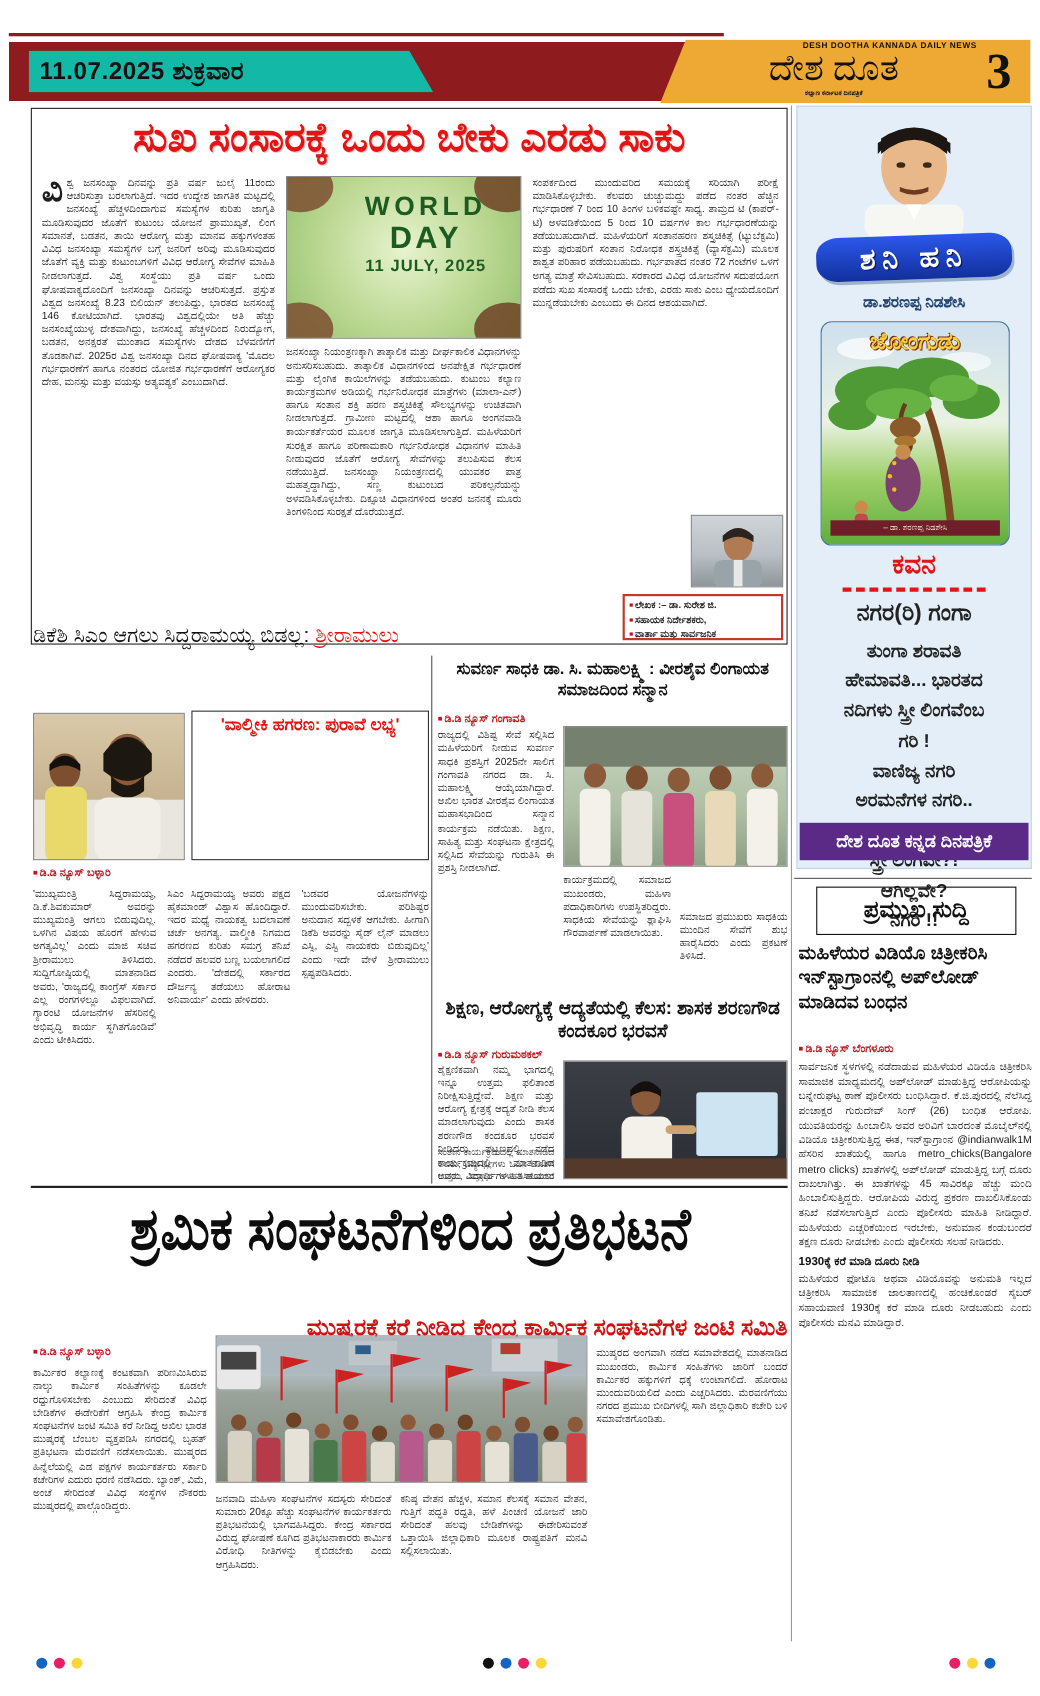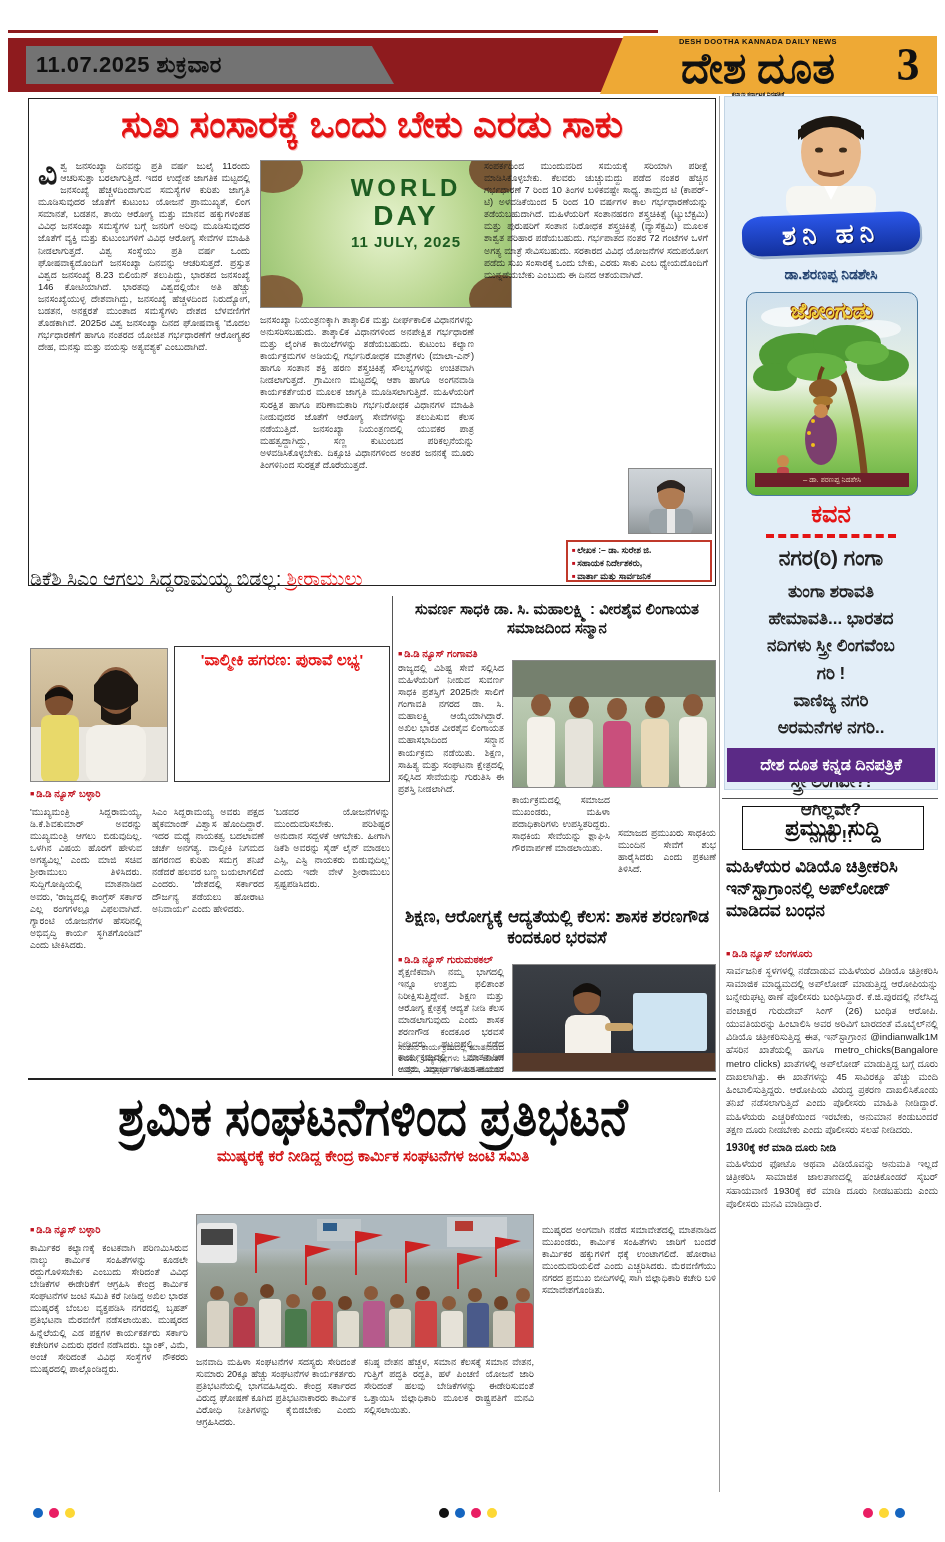--- a/index.html
+++ b/index.html
@@ -15,40 +15,40 @@
   .authorbox div::before{content:"■ ";color:#c1121f;font-size:6px;vertical-align:1px;}
   .imgframe{border:1px solid #888;box-sizing:border-box;}
 </style>
 </head>
 <body>
 
 <div class="abs" style="left:8px;top:30px;width:650px;height:3px;background:#8e1b1e;"></div>
 <div class="abs" style="left:8px;top:36px;width:929px;height:58px;">
   <div class="abs" style="left:0;top:2px;width:660px;height:54px;background:#8e1b1e;clip-path:polygon(0 0,100% 0,93% 100%,0 100%);"></div>
   <div class="abs" style="left:592px;top:0;width:337px;height:58px;background:#eea935;clip-path:polygon(7% 0,100% 0,100% 100%,0 100%);"></div>
-  <div class="abs" style="left:18px;top:10px;width:368px;height:38px;background:#737373;clip-path:polygon(0 0,94% 0,100% 100%,0 100%);display:flex;align-items:center;">
+  <div class="abs" style="left:18px;top:10px;width:368px;height:38px;background:#14b8a6;clip-path:polygon(0 0,94% 0,100% 100%,0 100%);display:flex;align-items:center;">
     <span style="font-size:22px;font-weight:bold;padding-left:10px;letter-spacing:0.5px;">11.07.2025 ಶುಕ್ರವಾರ</span>
   </div>
   <div class="abs" style="left:620px;top:1px;width:260px;height:56px;text-align:center;">
-    <div style="font-size:7.5px;font-weight:bold;letter-spacing:0.5px;">DESH DOOTHA KANNADA DAILY NEWS</div>
-    <div style="font-family:'Liberation Serif',serif;font-size:43px;font-weight:bold;line-height:1.05;">ದೇಶ ದೂತ</div>
+    <div style="font-size:7.5px;font-weight:bold;letter-spacing:0.5px;text-align:right;">DESH DOOTHA KANNADA DAILY NEWS</div>
+    <div style="font-family:'Liberation Serif',serif;font-size:33px;font-weight:normal;line-height:1.05;">ದೇಶ ದೂತ</div>
     <div style="font-size:6px;font-weight:bold;">ಕಲ್ಯಾಣ ಕರ್ನಾಟಕ ದಿನಪತ್ರಿಕೆ</div>
   </div>
   <div class="abs" style="left:876px;top:2px;width:48px;font-family:'Liberation Serif',serif;font-size:46px;font-weight:bold;text-align:center;">3</div>
 </div>
 
 <div class="abs" style="left:28px;top:98px;width:688px;height:488px;border:1.5px solid #222;box-sizing:border-box;"></div>
 <div class="abs" style="left:32px;top:104px;width:680px;text-align:center;font-size:37px;font-weight:bold;color:#e41414;text-shadow:1px 1px 0 #f8c0c0;">ಸುಖ ಸಂಸಾರಕ್ಕೆ ಒಂದು ಬೇಕು ಎರಡು ಸಾಕು</div>
 
 <div class="abs just" style="left:38px;top:160px;width:212px;height:416px;">
   <span style="float:left;font-size:30px;font-weight:bold;line-height:0.9;padding-right:3px;">ವಿ</span>
   <span>ಶ್ವ ಜನಸಂಖ್ಯಾ ದಿನವನ್ನು ಪ್ರತಿ ವರ್ಷ ಜುಲೈ 11ರಂದು ಆಚರಿಸುತ್ತಾ ಬರಲಾಗುತ್ತಿದೆ. ಇದರ ಉದ್ದೇಶ ಜಾಗತಿಕ ಮಟ್ಟದಲ್ಲಿ ಜನಸಂಖ್ಯೆ ಹೆಚ್ಚಳದಿಂದಾಗುವ ಸಮಸ್ಯೆಗಳ ಕುರಿತು ಜಾಗೃತಿ ಮೂಡಿಸುವುದರ ಜೊತೆಗೆ ಕುಟುಂಬ ಯೋಜನೆ ಪ್ರಾಮುಖ್ಯತೆ, ಲಿಂಗ ಸಮಾನತೆ, ಬಡತನ, ತಾಯಿ ಆರೋಗ್ಯ ಮತ್ತು ಮಾನವ ಹಕ್ಕುಗಳಂತಹ ವಿವಿಧ ಜನಸಂಖ್ಯಾ ಸಮಸ್ಯೆಗಳ ಬಗ್ಗೆ ಜನರಿಗೆ ಅರಿವು ಮೂಡಿಸುವುದರ ಜೊತೆಗೆ ವ್ಯಕ್ತಿ ಮತ್ತು ಕುಟುಂಬಗಳಿಗೆ ವಿವಿಧ ಆರೋಗ್ಯ ಸೇವೆಗಳ ಮಾಹಿತಿ ನೀಡಲಾಗುತ್ತದೆ. ವಿಶ್ವ ಸಂಸ್ಥೆಯು ಪ್ರತಿ ವರ್ಷ ಒಂದು ಘೋಷವಾಕ್ಯದೊಂದಿಗೆ ಜನಸಂಖ್ಯಾ ದಿನವನ್ನು ಆಚರಿಸುತ್ತದೆ. ಪ್ರಸ್ತುತ ವಿಶ್ವದ ಜನಸಂಖ್ಯೆ 8.23 ಬಿಲಿಯನ್ ತಲುಪಿದ್ದು, ಭಾರತದ ಜನಸಂಖ್ಯೆ 146 ಕೋಟಿಯಾಗಿದೆ. ಭಾರತವು ವಿಶ್ವದಲ್ಲಿಯೇ ಅತಿ ಹೆಚ್ಚು ಜನಸಂಖ್ಯೆಯುಳ್ಳ ದೇಶವಾಗಿದ್ದು, ಜನಸಂಖ್ಯೆ ಹೆಚ್ಚಳದಿಂದ ನಿರುದ್ಯೋಗ, ಬಡತನ, ಅನಕ್ಷರತೆ ಮುಂತಾದ ಸಮಸ್ಯೆಗಳು ದೇಶದ ಬೆಳವಣಿಗೆಗೆ ತೊಡಕಾಗಿವೆ. 2025ರ ವಿಶ್ವ ಜನಸಂಖ್ಯಾ ದಿನದ ಘೋಷವಾಕ್ಯ 'ಮೊದಲ ಗರ್ಭಧಾರಣೆಗೆ ಹಾಗೂ ನಂತರದ ಯೋಜಿತ ಗರ್ಭಧಾರಣೆಗೆ ಆರೋಗ್ಯಕರ ದೇಹ, ಮನಸ್ಸು ಮತ್ತು ವಯಸ್ಸು ಅತ್ಯವಶ್ಯಕ' ಎಂಬುದಾಗಿದೆ.</span>
 </div>
 
-<div class="abs imgframe" style="left:260px;top:160px;width:252px;height:148px;background:radial-gradient(circle at 50% 45%,#e7f3cf 0%,#bcd893 55%,#94c16d 100%);overflow:hidden;padding-left:40px;">
+<div class="abs imgframe" style="left:260px;top:160px;width:214px;height:148px;background:radial-gradient(circle at 50% 45%,#e7f3cf 0%,#bcd893 55%,#94c16d 100%);overflow:hidden;padding-left:40px;">
   <div class="abs" style="left:-18px;top:-14px;width:60px;height:46px;background:#7d4f30;border-radius:50%;opacity:0.85;"></div>
   <div class="abs" style="right:-18px;top:-14px;width:60px;height:46px;background:#6e4227;border-radius:50%;opacity:0.85;"></div>
   <div class="abs" style="left:-20px;bottom:-16px;width:62px;height:48px;background:#7d4f30;border-radius:50%;opacity:0.85;"></div>
   <div class="abs" style="right:-20px;bottom:-16px;width:62px;height:48px;background:#6e4227;border-radius:50%;opacity:0.85;"></div>
   <div style="position:relative;text-align:center;color:#1d5c20;font-weight:bold;padding-top:14px;">
     <div style="font-size:24px;letter-spacing:4px;line-height:1.1;">WORLD</div>
     <div style="font-size:28px;letter-spacing:3px;line-height:1.1;">DAY</div>
     <div style="font-size:15px;letter-spacing:1px;line-height:1.3;">11 JULY, 2025</div>
   </div>
 </div>
@@ -130,21 +130,21 @@
     <path d="M60 26 Q74 10 88 26 L88 32 Q74 22 60 32 Z" fill="#14100d"></path>
     <rect x="52" y="50" width="46" height="58" rx="10" fill="#f4f1ea"></rect>
     <rect x="92" y="58" width="28" height="8" rx="4" fill="#caa66e"></rect>
     <rect x="0" y="88" width="204" height="20" fill="#55392a"></rect>
   </svg>
 </div>
 <div class="abs just" style="left:398px;top:966px;width:106px;height:108px;">ಶೈಕ್ಷಣಿಕವಾಗಿ ನಮ್ಮ ಭಾಗದಲ್ಲಿ ಇನ್ನೂ ಉತ್ತಮ ಫಲಿತಾಂಶ ನಿರೀಕ್ಷಿಸುತ್ತಿದ್ದೇವೆ. ಶಿಕ್ಷಣ ಮತ್ತು ಆರೋಗ್ಯ ಕ್ಷೇತ್ರಕ್ಕೆ ಆದ್ಯತೆ ನೀಡಿ ಕೆಲಸ ಮಾಡಲಾಗುವುದು ಎಂದು ಶಾಸಕ ಶರಣಗೌಡ ಕಂದಕೂರ ಭರವಸೆ ನೀಡಿದರು. ಪಟ್ಟಣದಲ್ಲಿ ನಡೆದ ಕಾರ್ಯಕ್ರಮದಲ್ಲಿ ಮಾತನಾಡಿದ ಅವರು, ವಿದ್ಯಾರ್ಥಿಗಳ ಹಿತ ಕಾಯಲು ಸರ್ಕಾರ ಬದ್ಧವಾಗಿದೆ ಎಂದರು.</div>
 <div class="abs just" style="left:398px;top:1042px;width:106px;height:32px;font-size:8.6px;color:#333;">ಸಂತಾನ ಕಾರ್ಯಕ್ರಮದಲ್ಲಿ ಮಾತನಾಡಿದ ಅವರು, ವಿದ್ಯಾರ್ಥಿಗಳು ಓದಿನ ಜೊತೆಗೆ ಉತ್ತಮ ಸಂಸ್ಕಾರ ಅಳವಡಿಸಿಕೊಂಡರೆ ಯಶಸ್ವಿಯಾಗಬಹುದು ಎಂದು ಕಿವಿಮಾತು ಹೇಳಿದರು.</div>
 
 <div class="abs" style="left:30px;top:1086px;width:686px;text-align:center;font-size:47px;font-weight:bold;color:#0d0d0d;transform:scaleY(1.12);transform-origin:top;letter-spacing:0px;">ಶ್ರಮಿಕ ಸಂಘಟನೆಗಳಿಂದ ಪ್ರತಿಭಟನೆ</div>
-<div class="abs" style="left:30px;top:1147px;width:686px;text-align:center;font-size:15px;font-weight:bold;color:#d21111;">ಮುಷ್ಕರಕ್ಕೆ ಕರೆ ನೀಡಿದ್ದ ಕೇಂದ್ರ ಕಾರ್ಮಿಕ ಸಂಘಟನೆಗಳ ಜಂಟಿ ಸಮಿತಿ</div>
+<div class="abs" style="left:30px;top:1196px;width:686px;text-align:right;font-size:21px;font-weight:bold;color:#d21111;">ಮುಷ್ಕರಕ್ಕೆ ಕರೆ ನೀಡಿದ್ದ ಕೇಂದ್ರ ಕಾರ್ಮಿಕ ಸಂಘಟನೆಗಳ ಜಂಟಿ ಸಮಿತಿ</div>
 <div class="abs byline" style="left:30px;top:1224px;">ಡಿ.ಡಿ ನ್ಯೂಸ್ ಬಳ್ಳಾರಿ</div>
 <div class="abs imgframe" style="left:196px;top:1214px;width:338px;height:134px;overflow:hidden;background:linear-gradient(180deg,#cfd8de 0%,#b9c2c8 22%,#9aa39a 40%,#7d8577 100%);">
   <svg width="338" height="134">
     <rect x="0" y="0" width="338" height="34" fill="#aeb9bf"></rect>
     <rect x="250" y="2" width="60" height="30" fill="#c9cfd3"></rect>
       <rect x="258" y="6" width="18" height="10" fill="#b63b33"></rect>
     <rect x="120" y="4" width="44" height="22" fill="#bec6ca"></rect>
       <rect x="126" y="8" width="14" height="8" fill="#2f5d8a"></rect>
     <rect x="0" y="8" width="40" height="40" rx="4" fill="#e8e8e8"></rect>
       <rect x="4" y="14" width="32" height="16" fill="#444"></rect>

